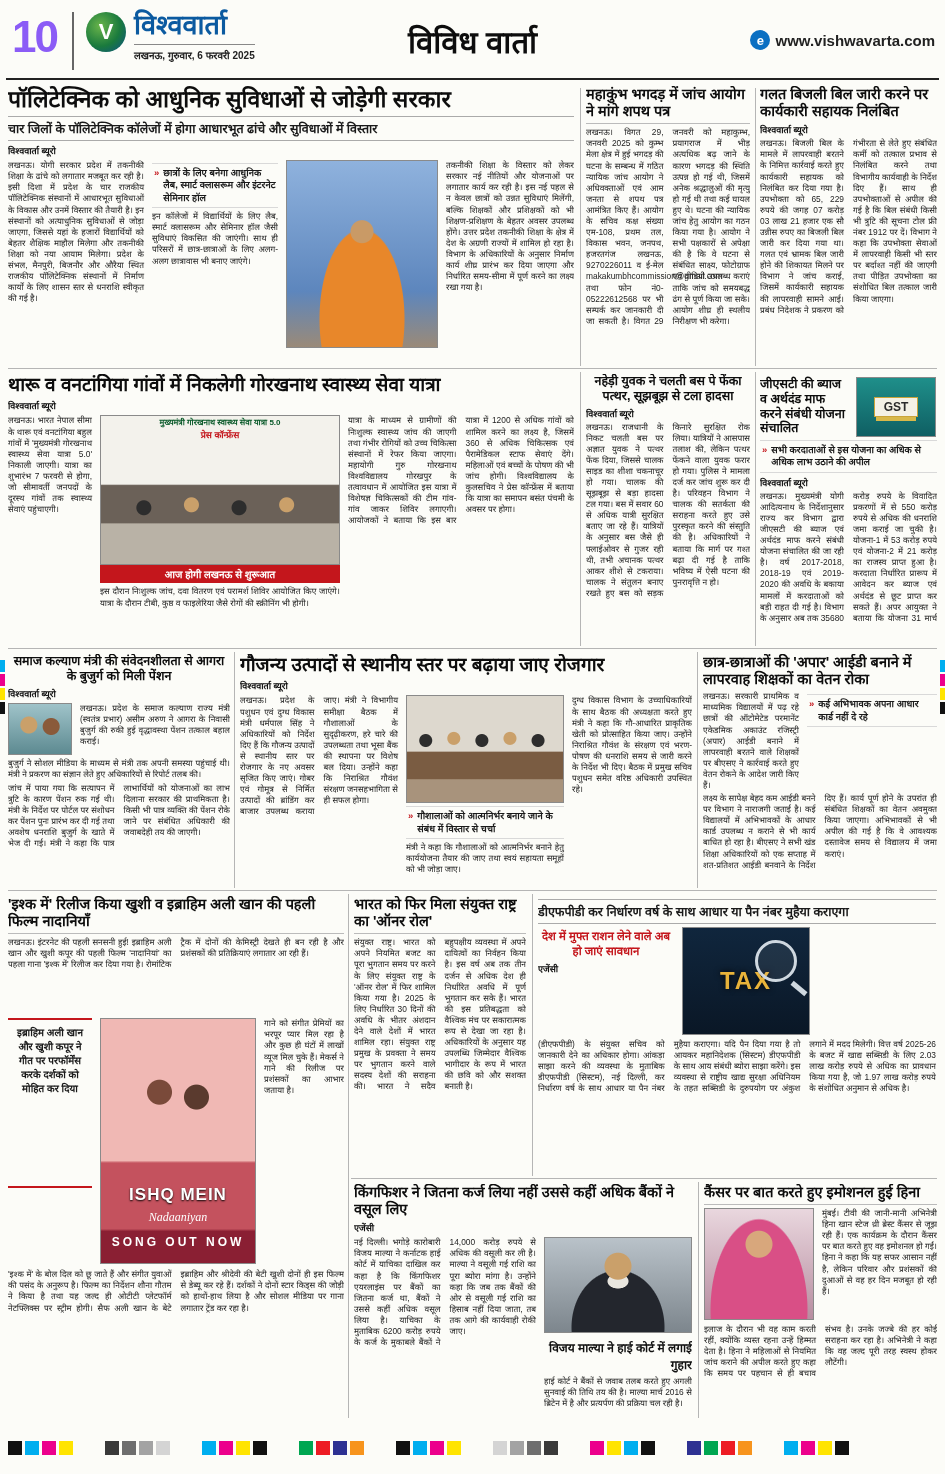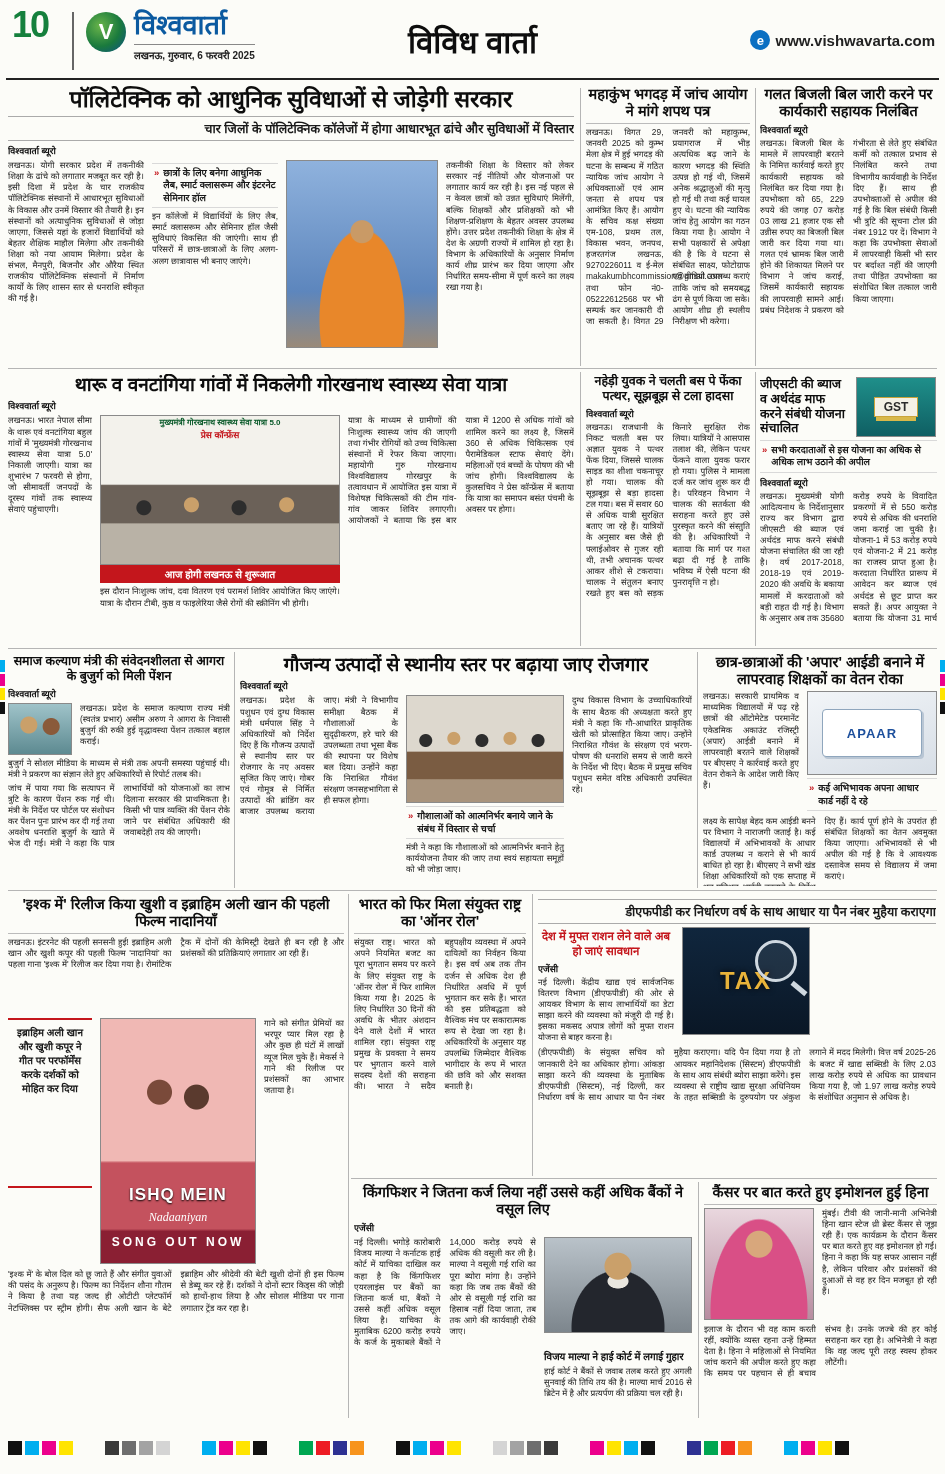--- a/index.html
+++ b/index.html
@@ -4,47 +4,47 @@
 <style>
   * { margin:0; padding:0; box-sizing:border-box; }
   html,body { background:#9a9a9a; }
   #page {
     position:relative; width:945px; height:1474px; margin:0 auto;
     background:#fcfcf8; overflow:hidden;
     font-family:"Liberation Sans","DejaVu Sans",sans-serif; color:#1a1a1a;
   }
   
   #hdr { position:absolute; left:6px; top:4px; right:6px; height:76px; border-bottom:2px solid #222; }
-  .pageno { position:absolute; left:6px; top:0; font-size:36px; font-weight:700; color:#15803d; letter-spacing:-2px; }
+  .pageno { position:absolute; left:6px; top:8px; font-size:44px; font-weight:700; color:#8b5cf6; letter-spacing:-2px; }
   .pageno-rule { position:absolute; left:66px; top:8px; width:2px; height:58px; background:#666; }
   .mast { position:absolute; left:80px; top:8px; display:flex; gap:8px; align-items:flex-start; }
   .mast-logo { width:40px; height:40px; border-radius:50%; background:radial-gradient(circle at 35% 35%, #69b44a, #1a7a3d 55%, #0b4f8a); color:#fff; font-weight:700; font-size:22px; display:flex; align-items:center; justify-content:center; }
   .mast-name { font-size:27px; font-weight:700; color:#0b5aa0; line-height:1; }
   .mast-date { font-size:10px; font-weight:700; color:#222; border-top:1px solid #888; margin-top:5px; padding-top:3px; }
   .page-title { position:absolute; left:0; right:0; top:16px; text-align:center; font-size:31px; font-weight:700; color:#0d0d0d; }
   .site { position:absolute; right:4px; top:26px; display:flex; align-items:center; gap:5px; }
   .site-e { width:20px; height:20px; border-radius:50%; background:#0b6fc2; color:#fff; font-weight:700; font-size:13px; display:flex; align-items:center; justify-content:center; }
   .site-url { font-size:15px; font-weight:700; color:#222; }
   
   .article { position:absolute; overflow:hidden; }
-  .hl { font-weight:700; color:#0d0d0d; text-align:center; line-height:1.18; }
+  .hl { font-weight:700; color:#0d0d0d; text-align:left; line-height:1.18; }
   .hl-xl { font-size:23px; }
   .hl-l  { font-size:19px; }
   .hl-m  { font-size:14.5px; }
   .hl-s  { font-size:12.5px; text-align:left; }
-  .subhead { font-size:12.5px; font-weight:700; text-align:right; color:#1a1a1a; padding:3px 0; border-top:1px solid #aaa; border-bottom:1px solid #aaa; margin-top:3px; }
+  .subhead { font-size:12.5px; font-weight:700; text-align:left; color:#1a1a1a; padding:3px 0; border-top:1px solid #aaa; border-bottom:1px solid #aaa; margin-top:3px; }
   .byline { font-size:9px; font-weight:700; color:#111; margin:3px 0 2px; }
   .body-text { font-size:8.4px; line-height:1.32; text-align:justify; color:#1d1d1d; }
   .cols2 { column-count:2; column-gap:9px; }
   .cols3 { column-count:3; column-gap:9px; }
   .row { display:flex; gap:8px; margin-top:3px; align-items:flex-start; }
   .rule { height:1px; background:#bbb; margin:3px 0; }
   .photo { position:relative; border:1px solid #8a8a8a; overflow:hidden; flex-shrink:0; }
   .caption-strip { background:#c4161c; color:#fff; font-weight:700; font-size:10px; text-align:center; padding:2px 0; }
-  .photo-caption { font-size:10px; font-weight:700; text-align:left; margin-top:16px; color:#111; }
+  .photo-caption { font-size:12px; font-weight:700; text-align:right; margin-top:6px; color:#111; }
   .bullet-box { display:flex; gap:4px; font-size:9.5px; font-weight:700; line-height:1.3; padding:3px 2px; border-top:1px solid #d9d9d9; border-bottom:1px solid #d9d9d9; margin:3px 0; }
   .chev { color:#c4161c; font-weight:900; }
   .quote-box { border-top:2px solid #c4161c; border-bottom:2px solid #c4161c; font-size:10px; font-weight:700; padding:6px 3px; text-align:center; line-height:1.4; flex-shrink:0; }
   .red-note { color:#c4161c; font-weight:700; font-size:11.5px; text-align:center; line-height:1.3; margin:2px 0 3px; }
   
   .ph-yogi { background:
       radial-gradient(circle at 50% 38%, #c99a66 0 11px, rgba(0,0,0,0) 12px),
       radial-gradient(ellipse at 50% 85%, #e8872a 0 42px, rgba(0,0,0,0) 43px),
       linear-gradient(180deg,#8fb2dd,#5d86bd 70%,#9a8a78); }
   .ph-press { background:
@@ -239,23 +239,20 @@
       </div>
       <p class="body-text" style="flex:1">दुग्ध विकास विभाग के उच्चाधिकारियों के साथ बैठक की अध्यक्षता करते हुए मंत्री ने कहा कि गौ-आधारित प्राकृतिक खेती को प्रोत्साहित किया जाए। उन्होंने निराश्रित गौवंश के संरक्षण एवं भरण-पोषण की धनराशि समय से जारी करने के निर्देश भी दिए। बैठक में प्रमुख सचिव पशुधन समेत वरिष्ठ अधिकारी उपस्थित रहे।</p>
     </div>
   </article>
 
   <article class="article" style="left:703px;top:654px;width:234px;height:232px">
     <h1 class="hl hl-m">छात्र-छात्राओं की 'अपार' आईडी बनाने में लापरवाह शिक्षकों का वेतन रोका</h1>
     <div class="row">
       <p class="body-text" style="width:96px">लखनऊ। सरकारी प्राथमिक व माध्यमिक विद्यालयों में पढ़ रहे छात्रों की ऑटोमेटेड परमानेंट एकेडमिक अकाउंट रजिस्ट्री (अपार) आईडी बनाने में लापरवाही बरतने वाले शिक्षकों पर बीएसए ने कार्रवाई करते हुए वेतन रोकने के आदेश जारी किए हैं।</p>
       <div style="flex:1">
-        <div class="photo ph-apaar" style="width:100%;height:84px">
-          <div class="apaar-card">APAAR</div>
-        </div>
         <div class="bullet-box">
             <span class="chev">»</span>
             <span>कई अभिभावक अपना आधार कार्ड नहीं दे रहे</span>
           </div>
       </div>
     </div>
     <p class="body-text cols2" style="height:84px;margin-top:2px">लक्ष्य के सापेक्ष बेहद कम आईडी बनने पर विभाग ने नाराजगी जताई है। कई विद्यालयों में अभिभावकों के आधार कार्ड उपलब्ध न कराने से भी कार्य बाधित हो रहा है। बीएसए ने सभी खंड शिक्षा अधिकारियों को एक सप्ताह में शत-प्रतिशत आईडी बनवाने के निर्देश दिए हैं। कार्य पूर्ण होने के उपरांत ही संबंधित शिक्षकों का वेतन अवमुक्त किया जाएगा। अभिभावकों से भी अपील की गई है कि वे आवश्यक दस्तावेज समय से विद्यालय में जमा कराएं।</p>
   </article>
 
   <article class="article" style="left:8px;top:896px;width:336px;height:522px">
@@ -279,21 +276,20 @@
     <div class="rule"></div>
     <p class="body-text cols2" style="height:228px">संयुक्त राष्ट्र। भारत को अपने नियमित बजट का पूरा भुगतान समय पर करने के लिए संयुक्त राष्ट्र के 'ऑनर रोल' में फिर शामिल किया गया है। 2025 के लिए निर्धारित 30 दिनों की अवधि के भीतर अंशदान देने वाले देशों में भारत शामिल रहा। संयुक्त राष्ट्र प्रमुख के प्रवक्ता ने समय पर भुगतान करने वाले सदस्य देशों की सराहना की। भारत ने सदैव बहुपक्षीय व्यवस्था में अपने दायित्वों का निर्वहन किया है। इस वर्ष अब तक तीन दर्जन से अधिक देश ही निर्धारित अवधि में पूर्ण भुगतान कर सके हैं। भारत की इस प्रतिबद्धता को वैश्विक मंच पर सकारात्मक रूप से देखा जा रहा है। अधिकारियों के अनुसार यह उपलब्धि जिम्मेदार वैश्विक भागीदार के रूप में भारत की छवि को और सशक्त बनाती है।</p>
   </article>
 
   <article class="article" style="left:538px;top:896px;width:398px;height:278px">
     <h2 class="subhead">डीएफपीडी कर निर्धारण वर्ष के साथ आधार या पैन नंबर मुहैया कराएगा</h2>
     <div class="row">
       <div style="width:136px">
         <div class="red-note">देश में मुफ्त राशन लेने वाले अब हो जाएं सावधान</div>
         <div class="byline">एजेंसी</div>
-        <p class="body-text">नई दिल्ली। केंद्रीय खाद्य एवं सार्वजनिक वितरण विभाग (डीएफपीडी) की ओर से आयकर विभाग के साथ लाभार्थियों का डेटा साझा करने की व्यवस्था को मंजूरी दी गई है। इसका मकसद अपात्र लोगों को मुफ्त राशन योजना से बाहर करना है।</p>
       </div>
       <div class="photo ph-tax" style="width:128px;height:108px">
         <span class="tax-word">TAX</span>
         <span class="tax-lens"></span>
       </div>
     </div>
     <p class="body-text cols3" style="height:106px;margin-top:4px">(डीएफपीडी) के संयुक्त सचिव को जानकारी देने का अधिकार होगा। आंकड़ा साझा करने की व्यवस्था के मुताबिक डीएफपीडी (सिस्टम), नई दिल्ली, कर निर्धारण वर्ष के साथ आधार या पैन नंबर मुहैया कराएगा। यदि पैन दिया गया है तो आयकर महानिदेशक (सिस्टम) डीएफपीडी के साथ आय संबंधी ब्योरा साझा करेंगे। इस व्यवस्था से राष्ट्रीय खाद्य सुरक्षा अधिनियम के तहत सब्सिडी के दुरुपयोग पर अंकुश लगाने में मदद मिलेगी। वित्त वर्ष 2025-26 के बजट में खाद्य सब्सिडी के लिए 2.03 लाख करोड़ रुपये से अधिक का प्रावधान किया गया है, जो 1.97 लाख करोड़ रुपये के संशोधित अनुमान से अधिक है।</p>
   </article>
 
   <article class="article" style="left:354px;top:1184px;width:338px;height:234px">

